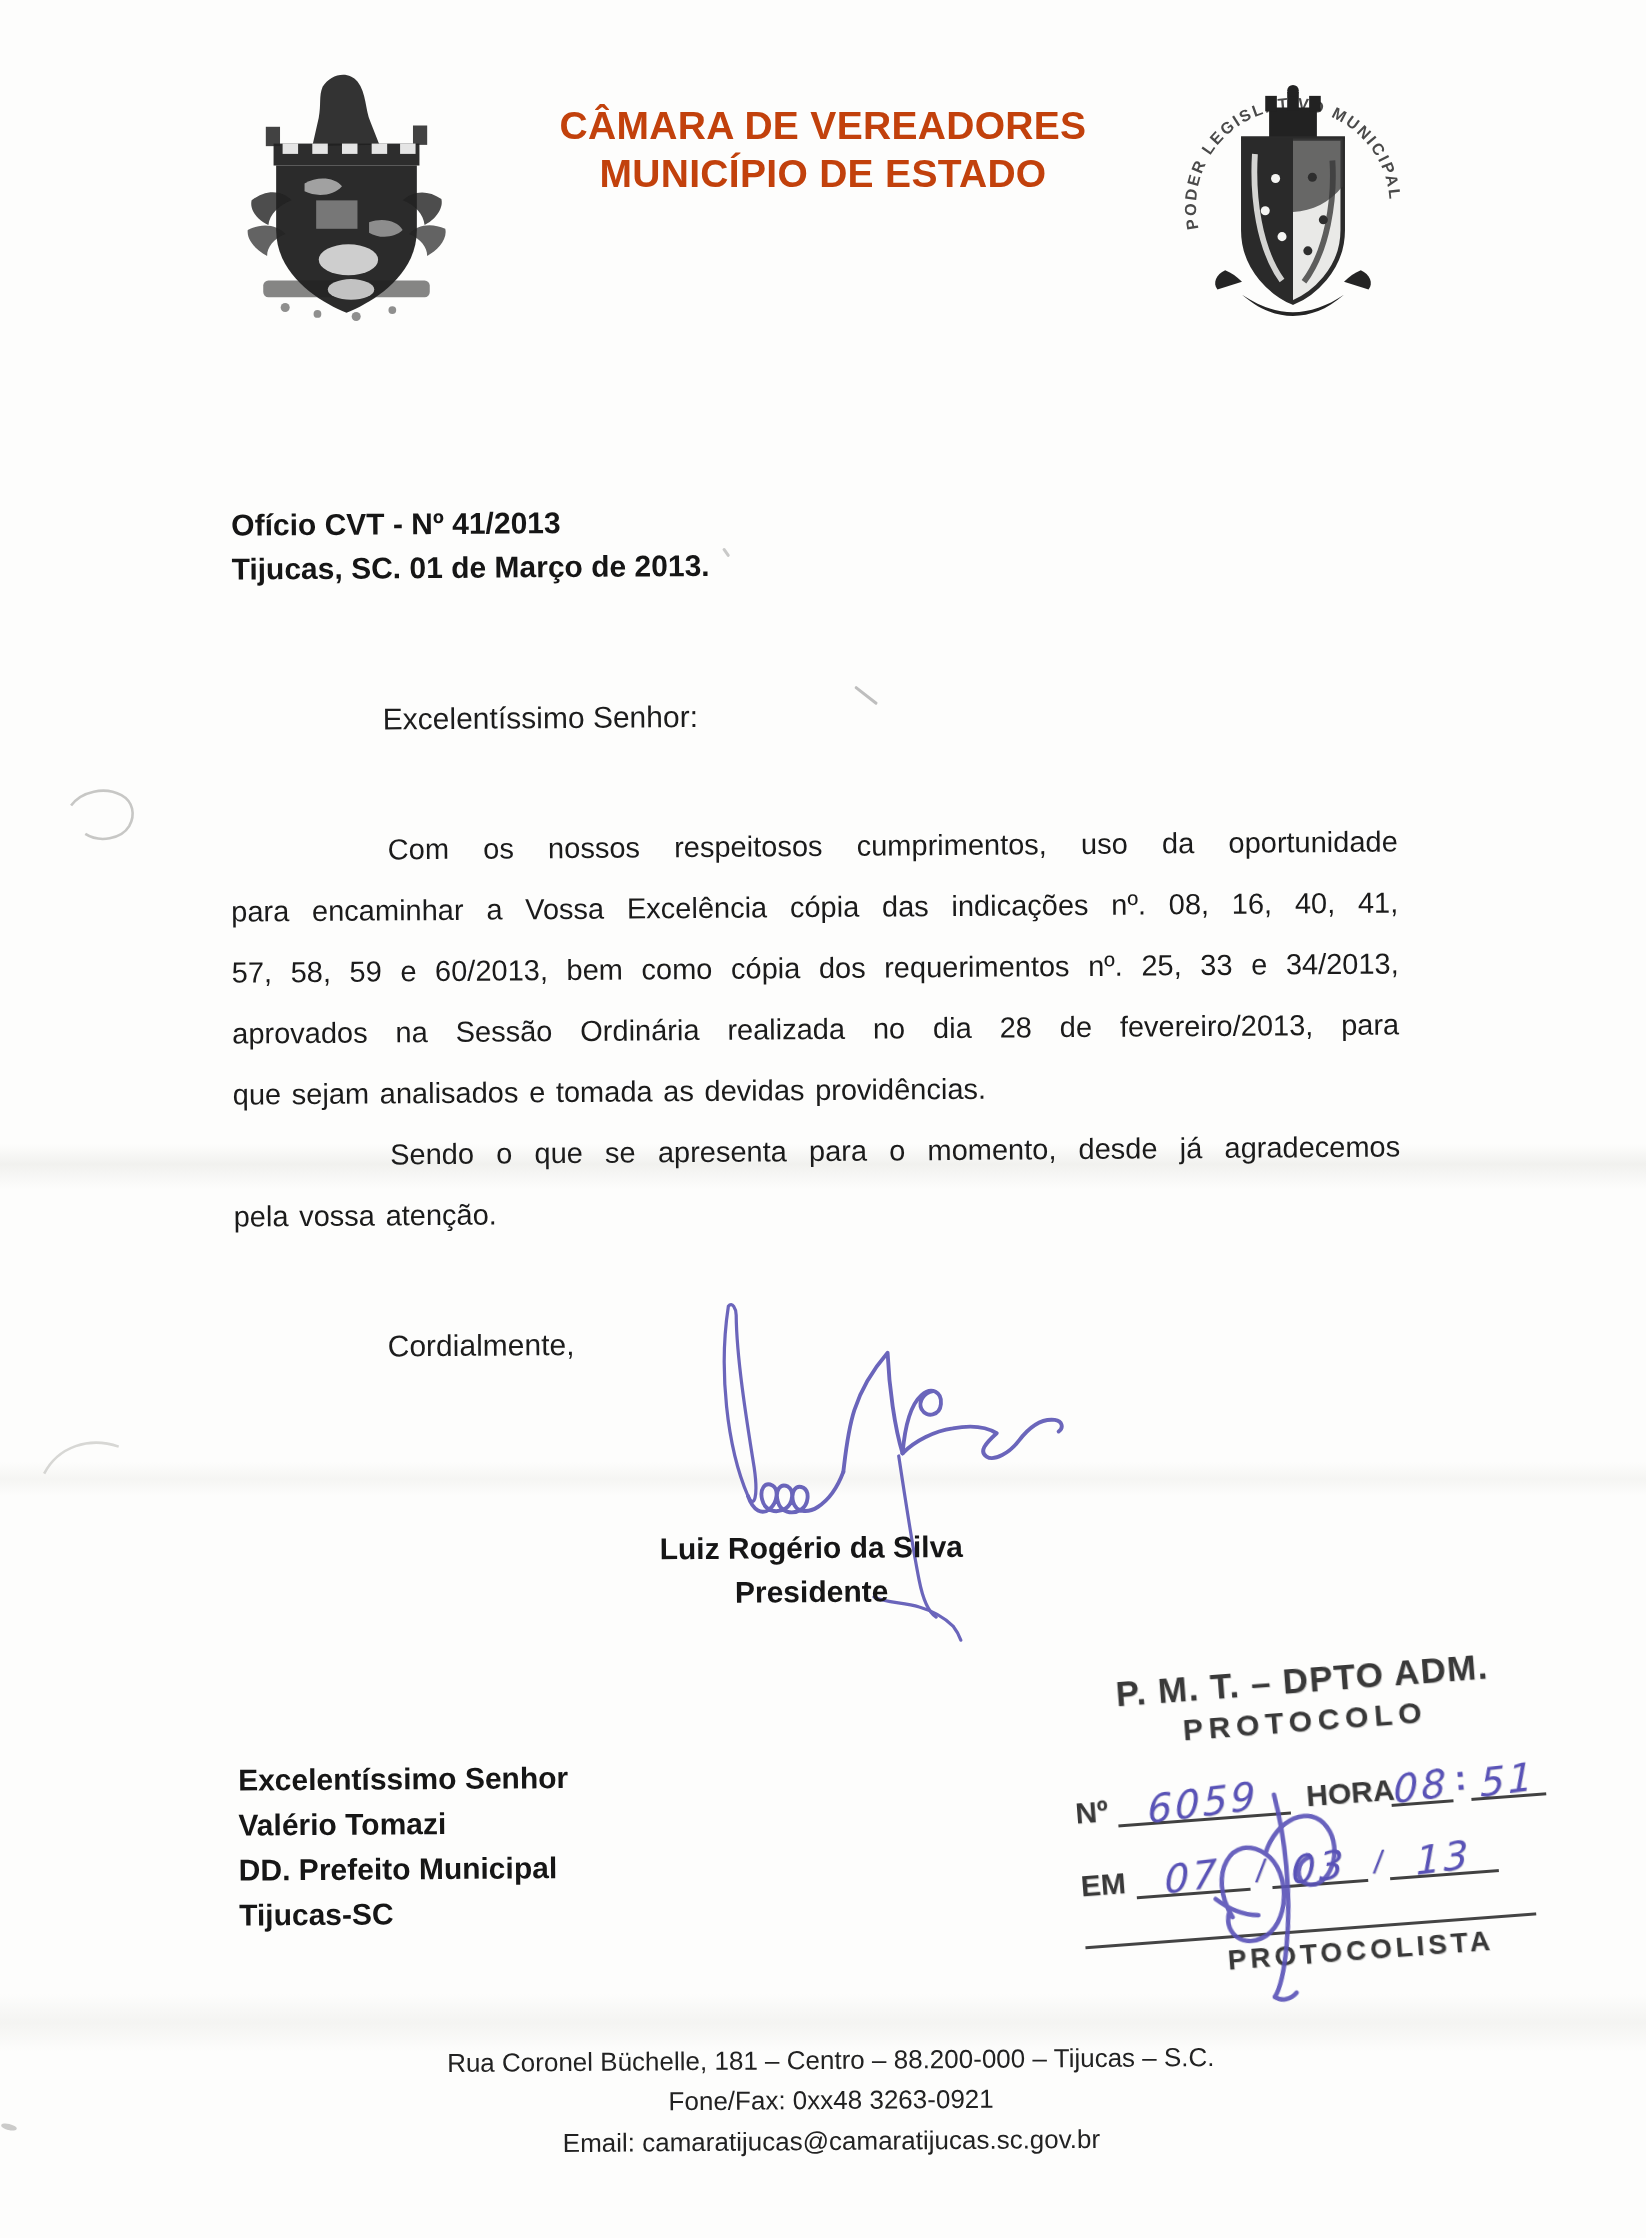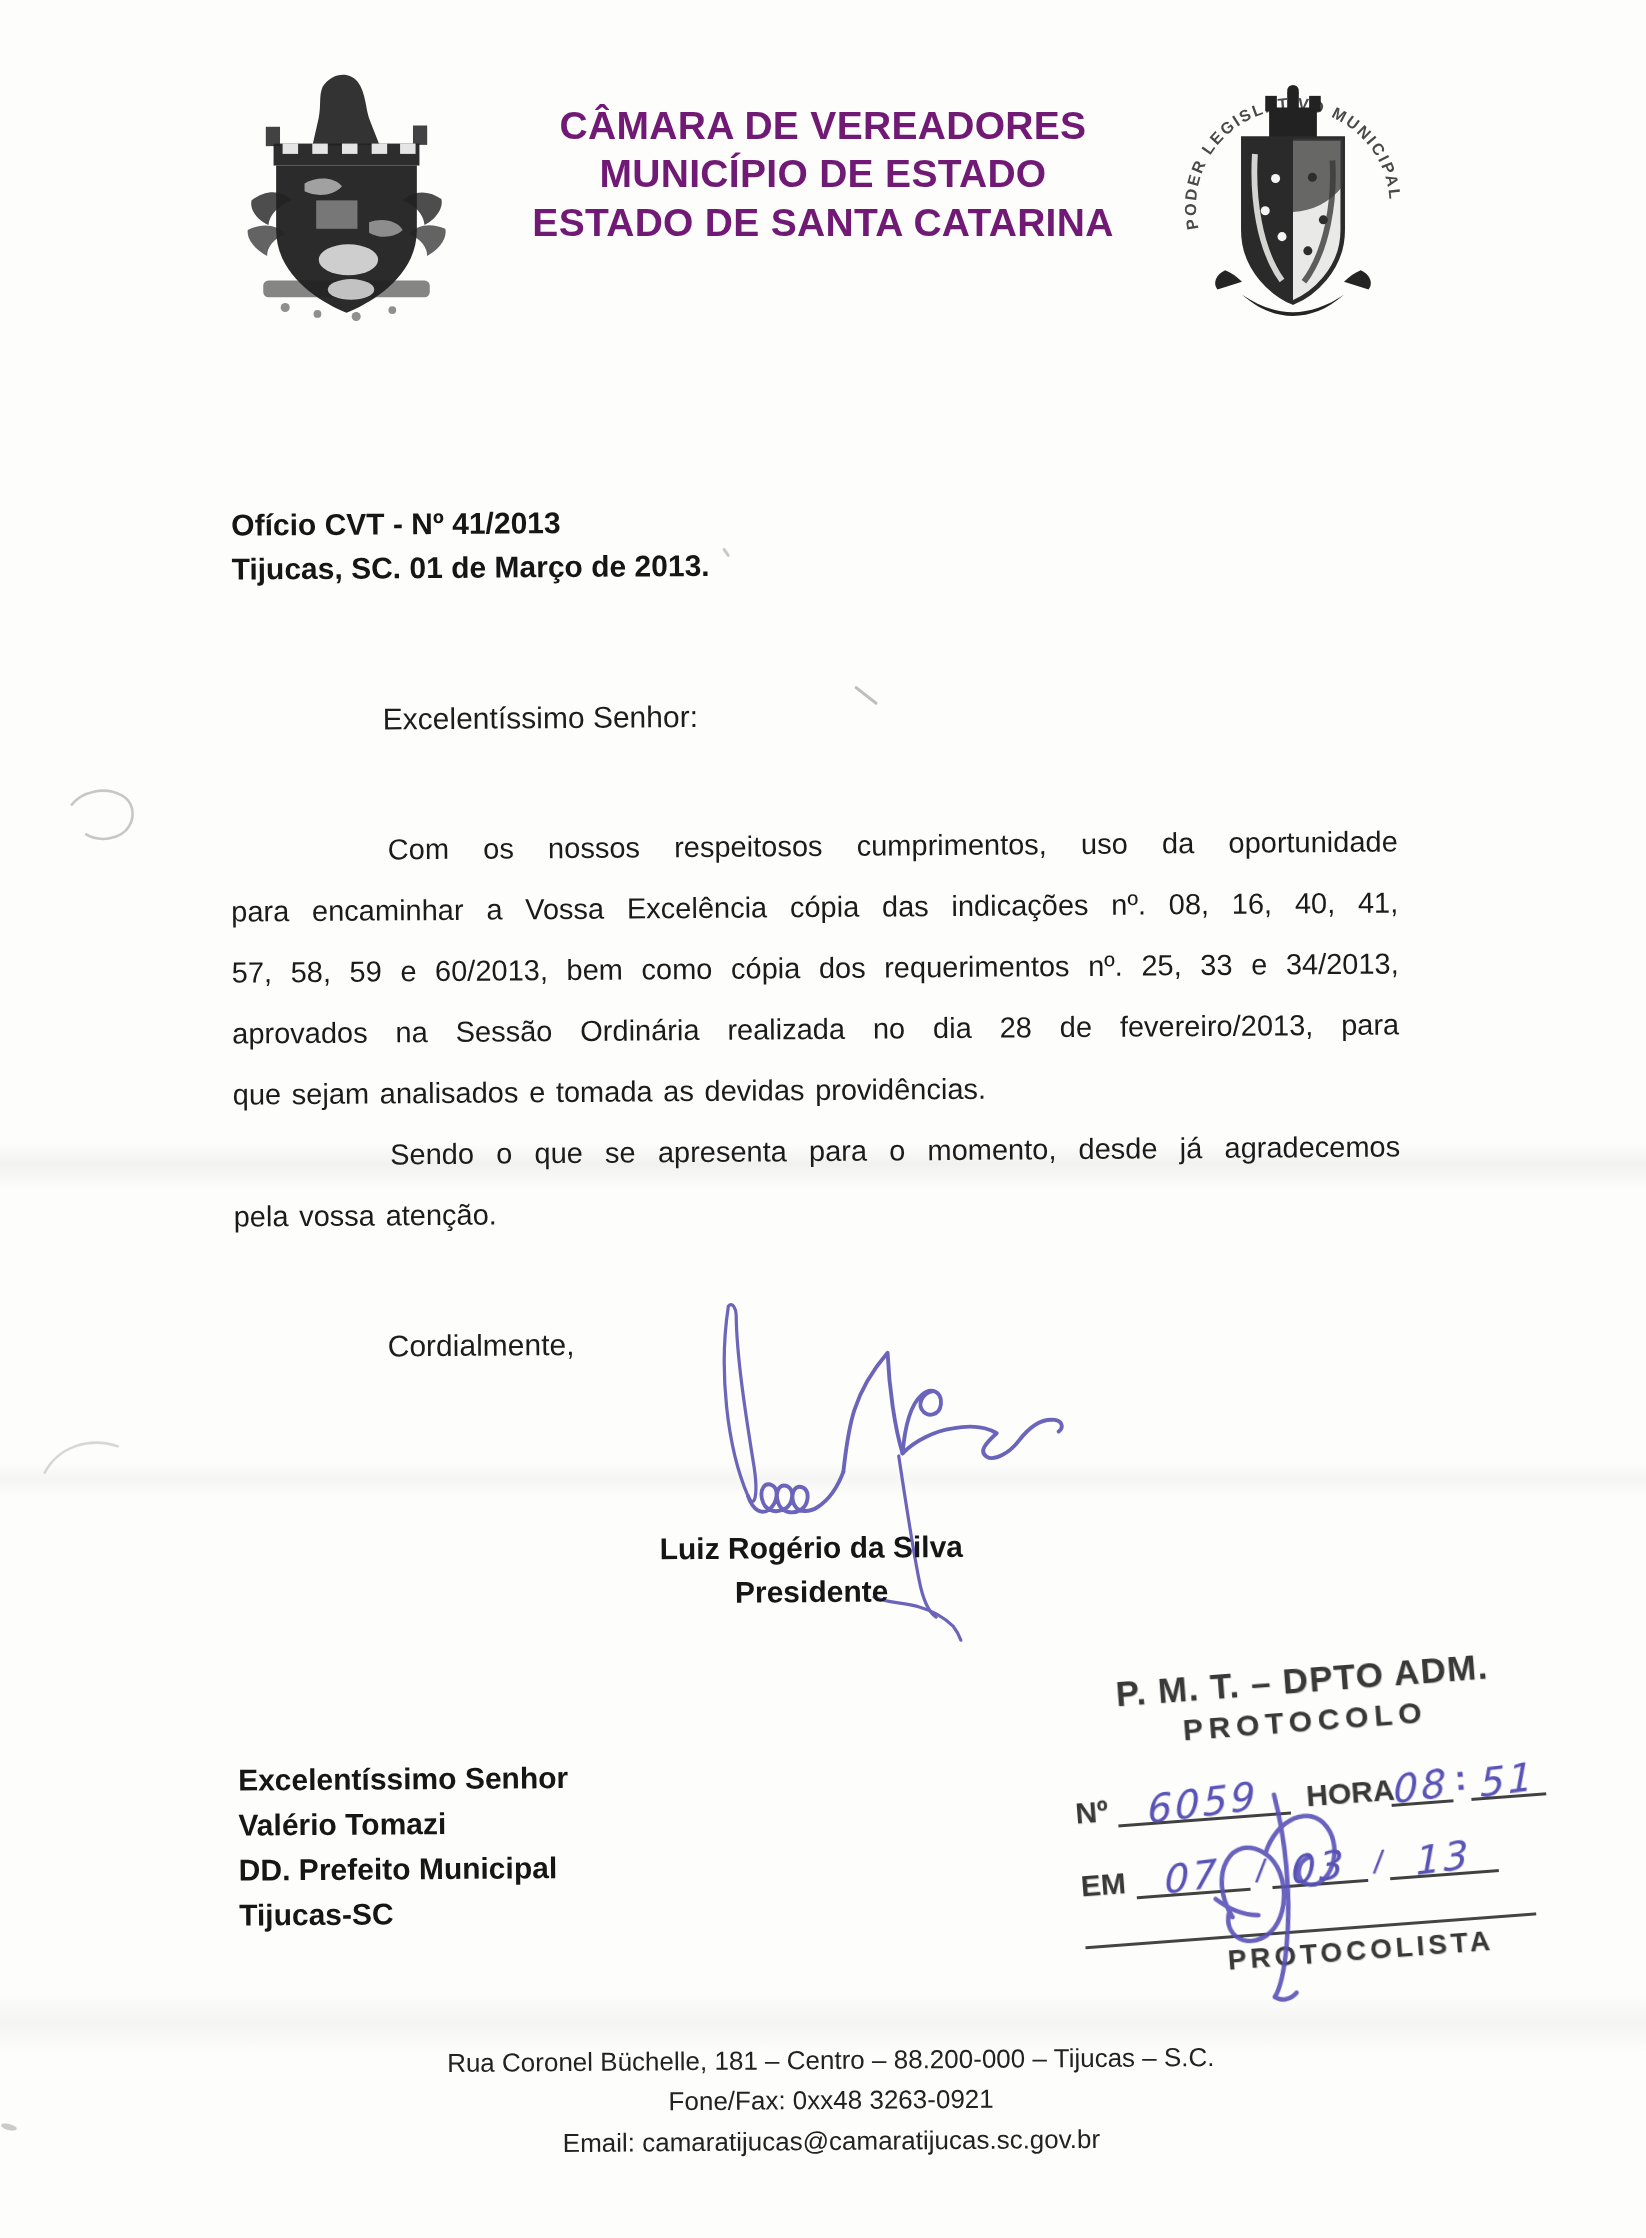--- a/index.html
+++ b/index.html
@@ -19,21 +19,21 @@
   .curl-artifact{position:absolute;pointer-events:none;}
   .tick-artifact{position:absolute;background:#8a8a8a;opacity:.55;border-radius:1.3px;}
   .tick-a{left:852px;top:694px;width:28.4px;height:3.2px;transform:rotate(38deg);}
   .tick-b{left:721px;top:551px;width:10.3px;height:3.2px;transform:rotate(55deg);opacity:.45;}
   .speck{position:absolute;left:1.3px;top:2124px;width:15.5px;height:5.8px;background:#9a9a97;border-radius:50%;transform:rotate(14deg);opacity:.5;}
 
   
   .letterhead-text{
     position:absolute;left:500px;top:102px;width:646px;
     text-align:center;font-weight:bold;font-size:39px;line-height:1.24;
-    color:#701a75;letter-spacing:0.3px;
+    color:#c2410c;letter-spacing:0.3px;
   }
   .crest-left{position:absolute;left:240px;top:67px;width:213px;height:259px;filter:blur(0.5px) contrast(1.05);}
   .seal-right{position:absolute;left:1180px;top:57px;width:226px;height:265px;filter:blur(0.3px);}
 
   
   .content-tilt{position:absolute;inset:0;transform:rotate(-0.45deg);transform-origin:821px 1131px;}
 
   .ref-block{position:absolute;left:236px;top:499px;font-weight:bold;font-size:30px;line-height:1.47;color:#161616;}
   .salutation{position:absolute;left:386px;top:699px;font-size:30px;}
   .body-block{position:absolute;left:233px;top:816px;width:1167px;font-size:29px;color:#1b1b1b;}
@@ -128,21 +128,20 @@
         <path d="M200,240 C222,232 244,238 252,252 C240,264 216,266 200,256 Z" opacity=".45"></path>
         <ellipse cx="168" cy="298" rx="46" ry="24" opacity=".75"></ellipse>
         <ellipse cx="172" cy="344" rx="36" ry="16" opacity=".7"></ellipse>
         <rect x="118" y="206" width="64" height="44" opacity=".35"></rect>
       </g>
     </svg>
 
     <div class="letterhead-text">
       <div>CÂMARA DE VEREADORES</div>
       <div>MUNICÍPIO DE ESTADO</div>
-      <div>ESTADO DE SANTA CATARINA</div>
     </div>
 
     <svg class="seal-right" viewBox="0 0 350 410">
       <defs>
         <path id="sealArc" d="M42,300 A150,150 0 1 1 308,300"></path>
       </defs>
       <text font-family="Liberation Sans, sans-serif" font-size="25" font-weight="bold" fill="#4a4a4a" letter-spacing="3.5">
         <textPath href="#sealArc" startOffset="6%">PODER LEGISLATIVO MUNICIPAL</textPath>
       </text>
 

